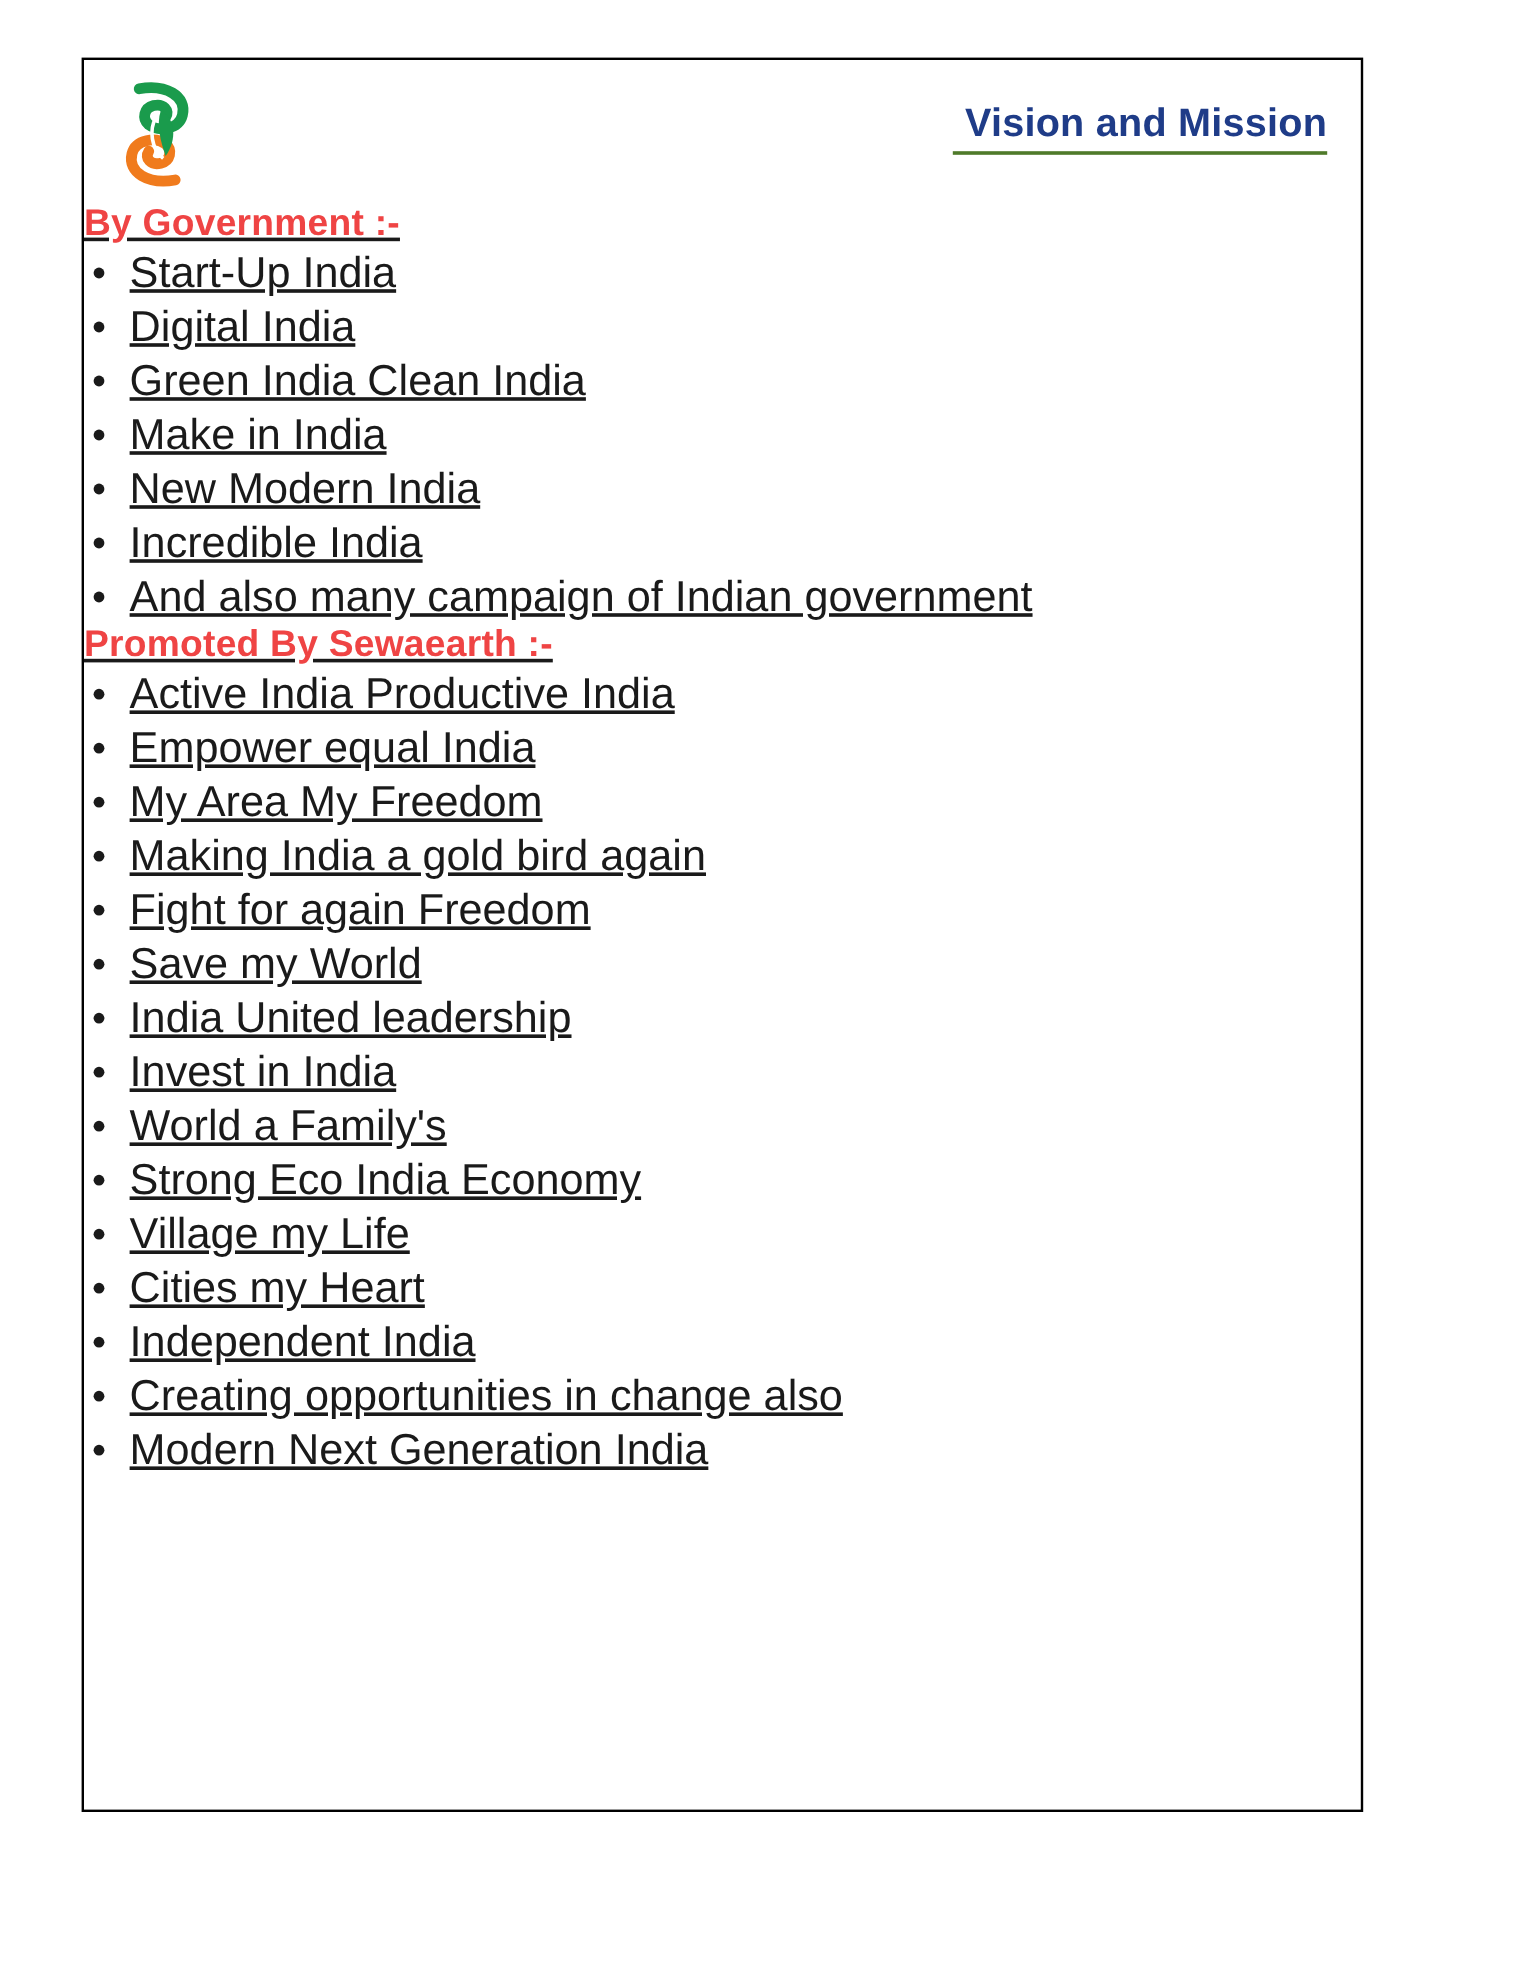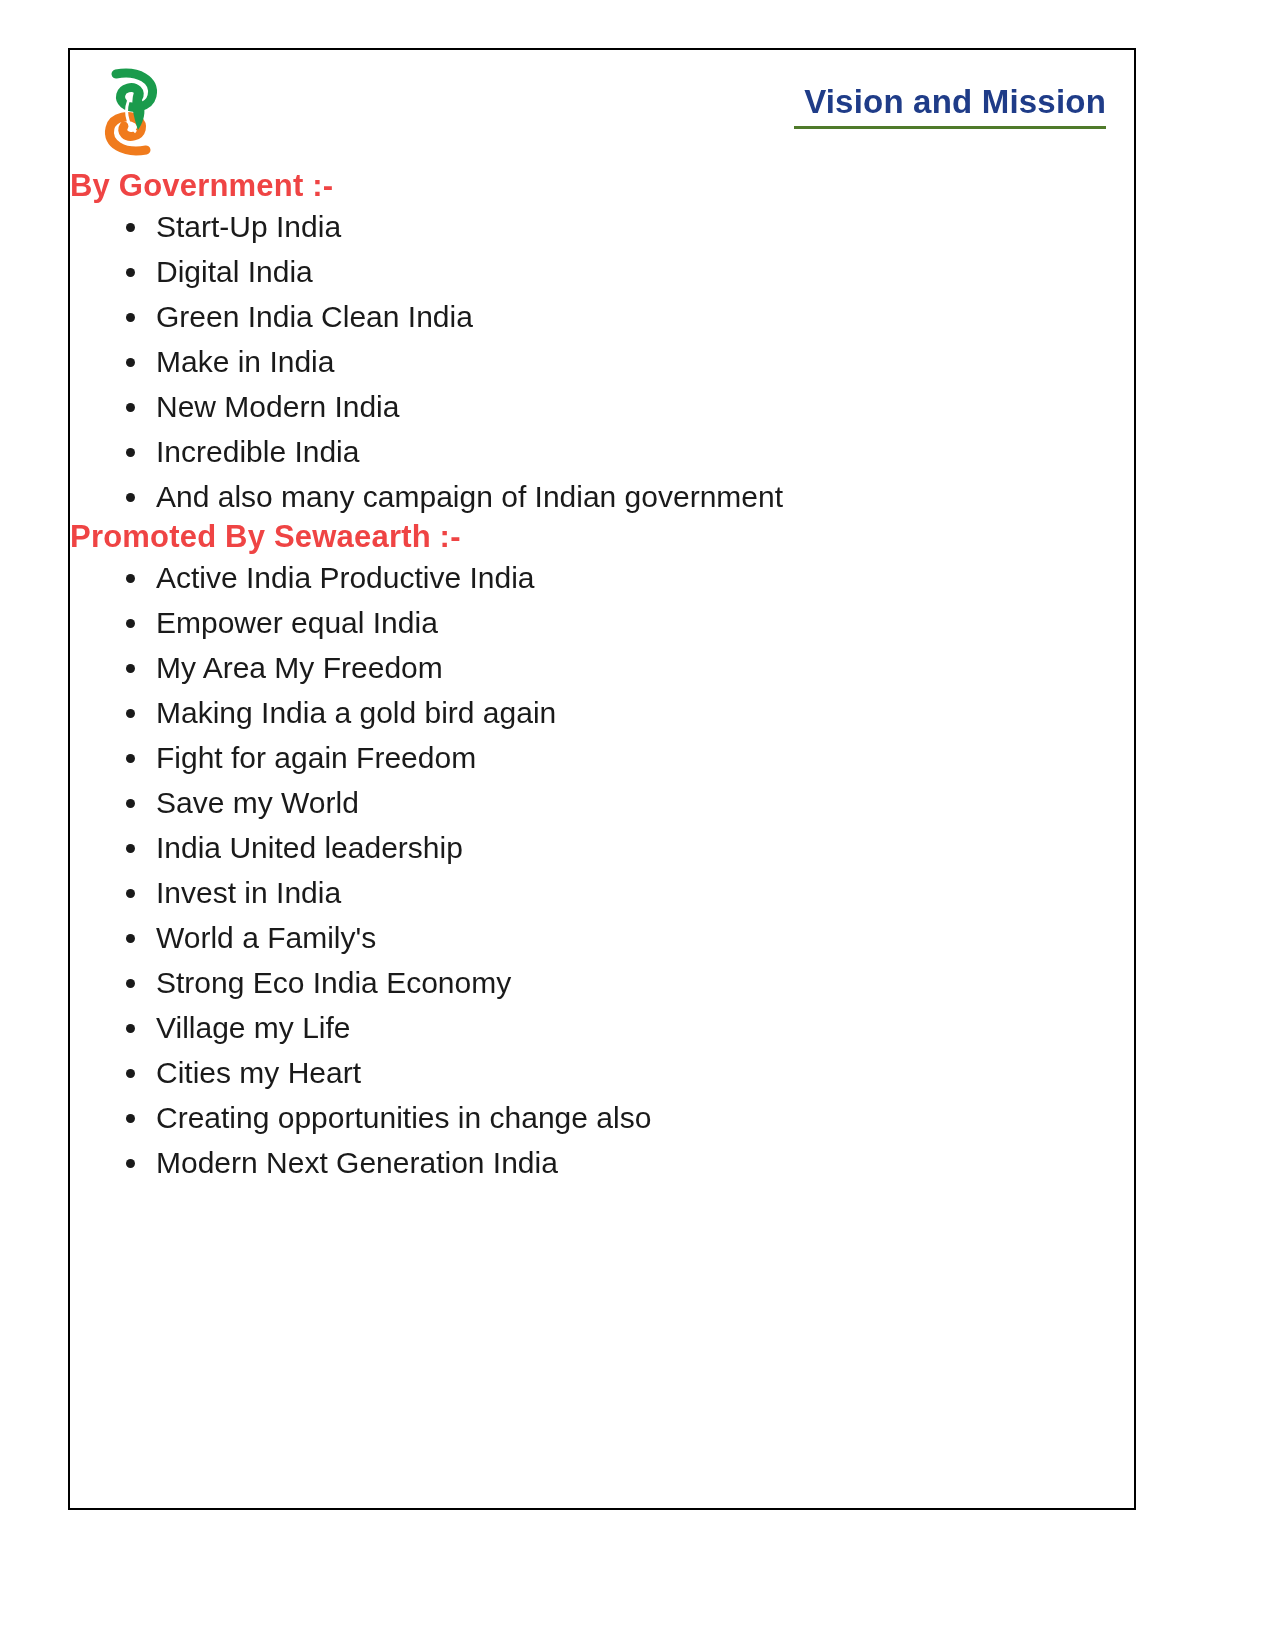--- a/index.html
+++ b/index.html
@@ -16,20 +16,21 @@
   }
   .page {
     position: absolute;
     left: 68px;
     top: 48px;
     width: 1068px;
     height: 1462px;
     border: 2px solid #000000;
     box-sizing: border-box;
     background: #ffffff;
+    text-decoration: underline;
   }
   .header {
     position: relative;
     height: 118px;
   }
   .logo {
     position: absolute;
     left: 24px;
     top: 14px;
     width: 76px;
@@ -82,26 +83,25 @@
   .sec1-list {
     margin-top: 36px;
     margin-left: 92px;
   }
   .sec2-list {
     margin-top: 34px;
     margin-left: 92px;
   }
   ul.bullets li {
     position: relative;
-    font-size: 30px;
+    font-size: 36px;
     line-height: 45px;
     color: #1a1a1a;
     padding-left: 38px;
     white-space: nowrap;
-    margin-left: 48px;
   }
   ul.bullets li::before {
     content: "";
     position: absolute;
     left: 8px;
     top: 19px;
     width: 9px;
     height: 9px;
     background: #1a1a1a;
     border-radius: 50%;
@@ -152,19 +152,20 @@
       <li>My Area My Freedom</li>
       <li>Making India a gold bird again</li>
       <li>Fight for again Freedom</li>
       <li>Save my World</li>
       <li>India United leadership</li>
       <li>Invest in India</li>
       <li>World a Family's</li>
       <li>Strong Eco India Economy</li>
       <li>Village my Life</li>
       <li>Cities my Heart</li>
+      <li>Independent India</li>
       <li>Creating opportunities in change also</li>
       <li>Modern Next Generation India</li>
     </ul>
 
   </div>
 
 </div>
 
 </body></html>

